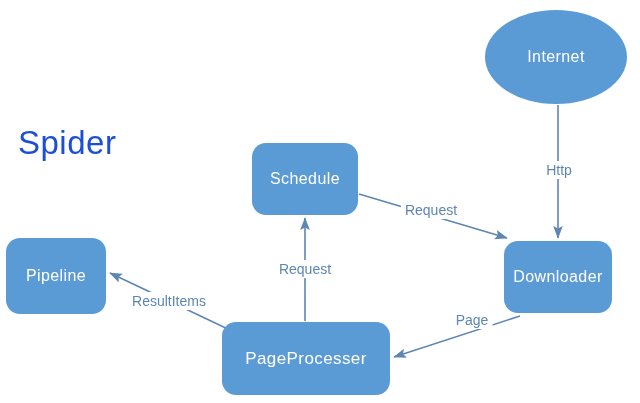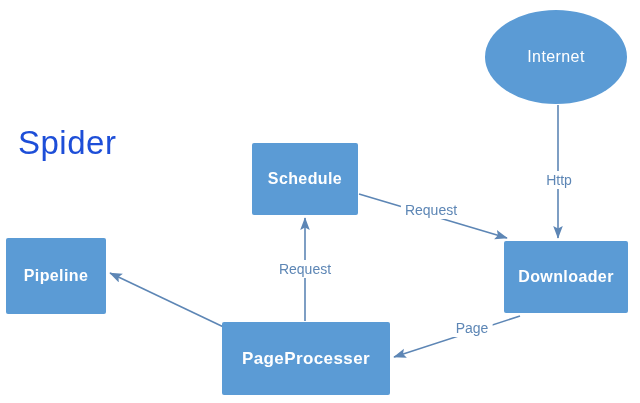--- a/index.html
+++ b/index.html
@@ -32,22 +32,21 @@
     display: flex;
     align-items: center;
     justify-content: center;
     font-family: "Liberation Sans", sans-serif;
     font-weight: 400;
     letter-spacing: 0.4px;
     z-index: 3;
     box-sizing: border-box;
   }
   .node.rect {
-    border-radius: 2px;
-    font-weight: bold;
+    border-radius: 14px;
   }
   .node.ellipse {
     border-radius: 50%;
   }
   .node-label {
     display: block;
     line-height: 1;
     white-space: nowrap;
   }
   .edge-label {
@@ -100,34 +99,35 @@
   <div id="title">Spider</div>
 
   <div class="node ellipse" style="left:485px; top:10px; width:142px; height:94px; font-size:16px;">
     <span class="node-label">Internet</span>
   </div>
 
   <div class="node rect" style="left:252px; top:143px; width:106px; height:72px; font-size:16px;">
     <span class="node-label">Schedule</span>
   </div>
 
-  <div class="node rect" style="left:504px; top:241px; width:124px; height:72px; font-size:16px;">
+  <div class="node rect" style="left:504px; top:241px; width:108px; height:72px; font-size:16px;">
     <span class="node-label">Downloader</span>
   </div>
 
   <div class="node rect" style="left:6px; top:238px; width:100px; height:76px; font-size:16px;">
     <span class="node-label">Pipeline</span>
   </div>
 
   <div class="node rect" style="left:222px; top:322px; width:168px; height:73px; font-size:17px;">
     <span class="node-label">PageProcesser</span>
   </div>
 
-  <div class="edge-label" style="left:559px; top:180px; transform:translate(-50%,-50%);">Http</div>
+  <div class="edge-label" style="left:559px; top:170px; transform:translate(-50%,-50%);">Http</div>
 
   <div class="edge-label" style="left:431px; top:210px; transform:translate(-50%,-50%);">Request</div>
 
-  <div class="edge-label" style="left:472px; top:328px; transform:translate(-50%,-50%);text-align:right;">Page</div>
+  <div class="edge-label" style="left:472px; top:320px; transform:translate(-50%,-50%);text-align:right;">Page</div>
 
+  <div class="edge-label" style="left:169px; top:301px; transform:translate(-50%,-50%);">ResultItems</div>
 
   <div class="edge-label" style="left:305px; top:269px; transform:translate(-50%,-50%);">Request</div>
 
 </div>
 
 </body></html>

